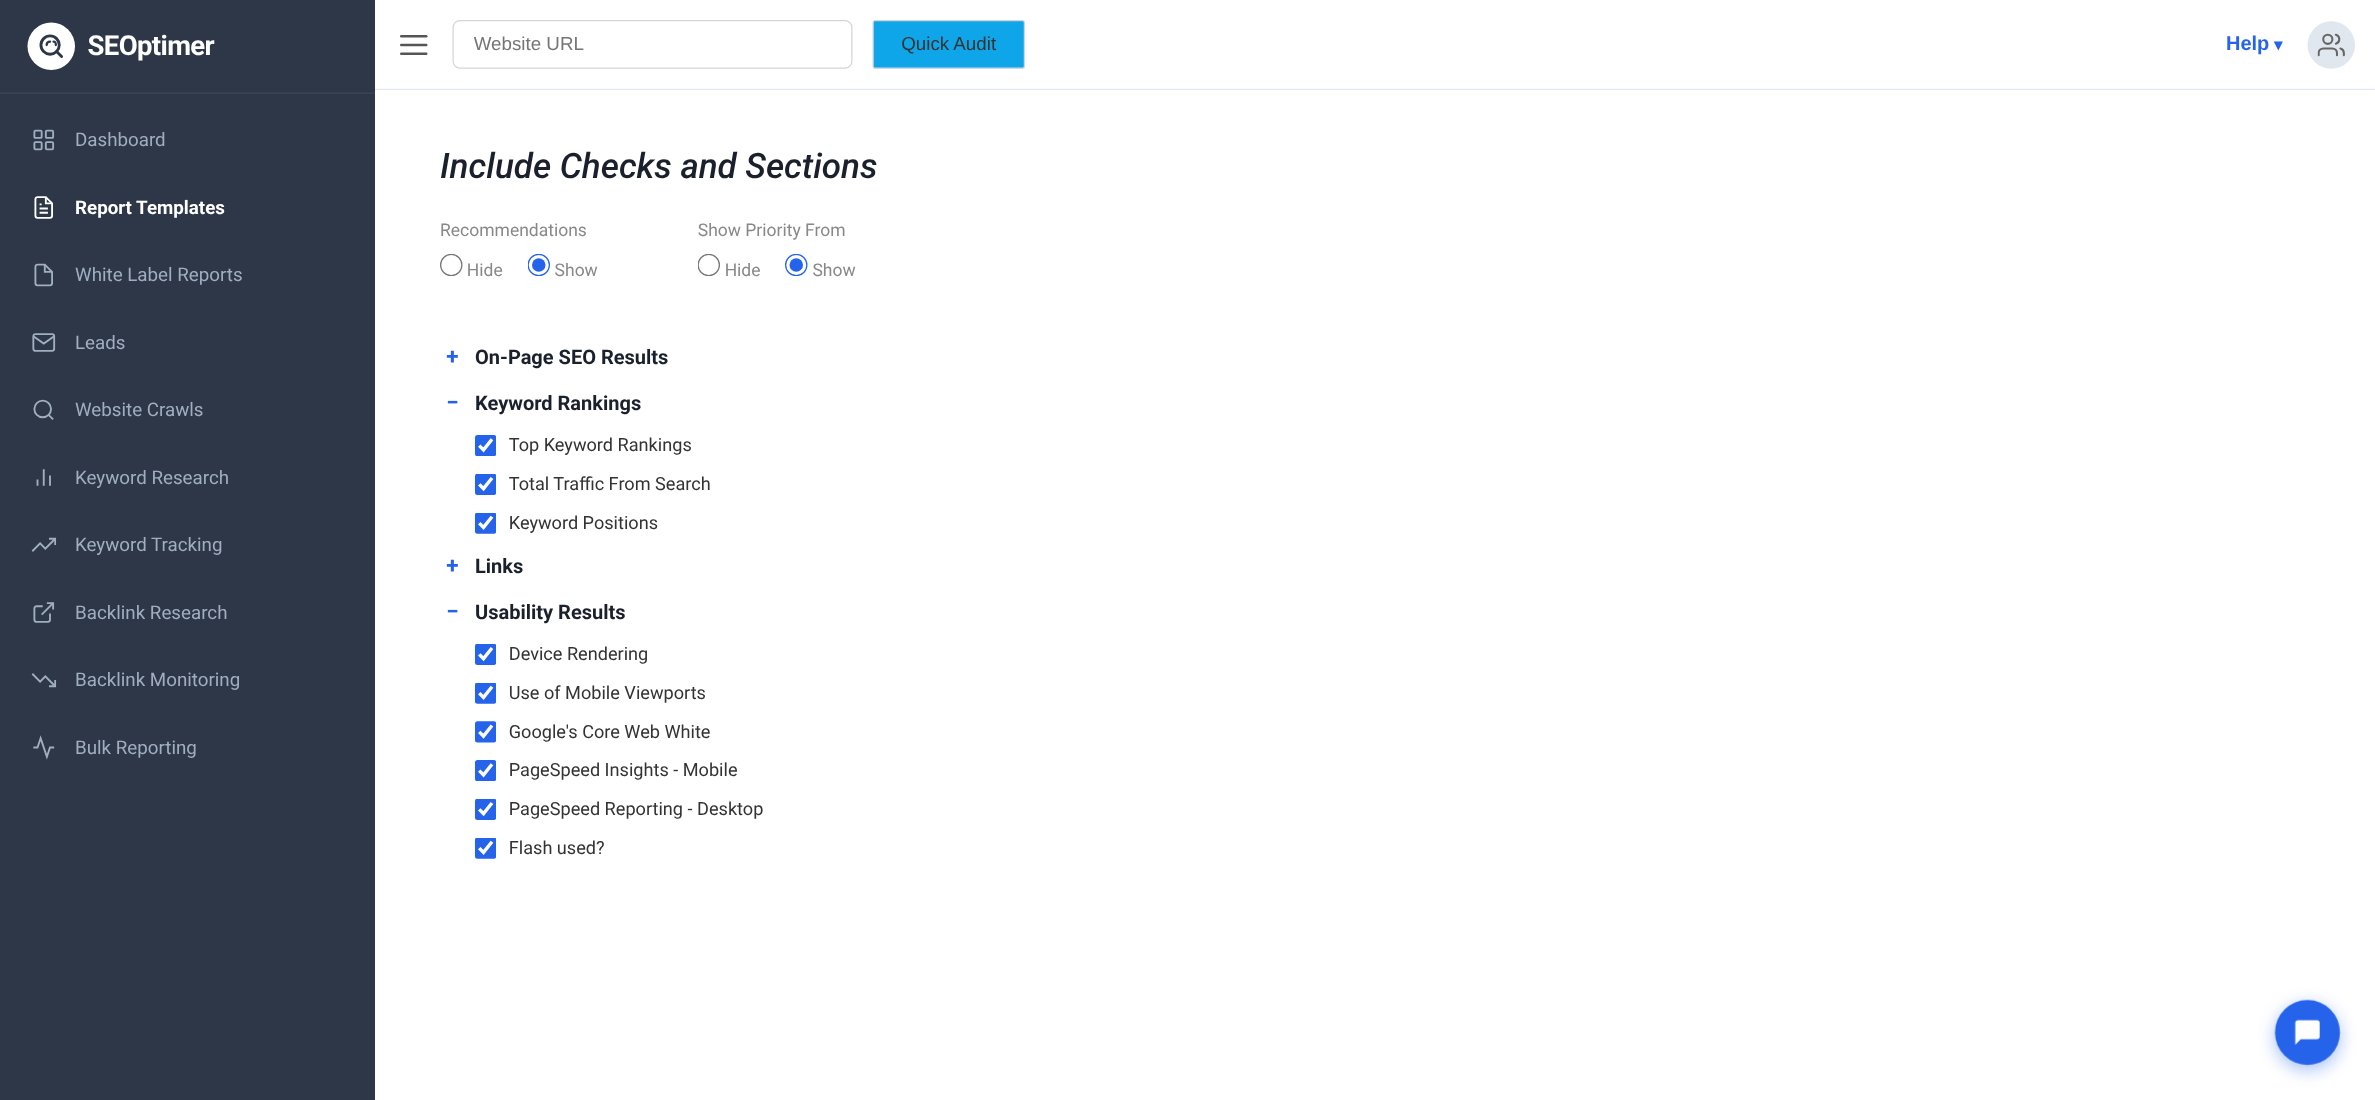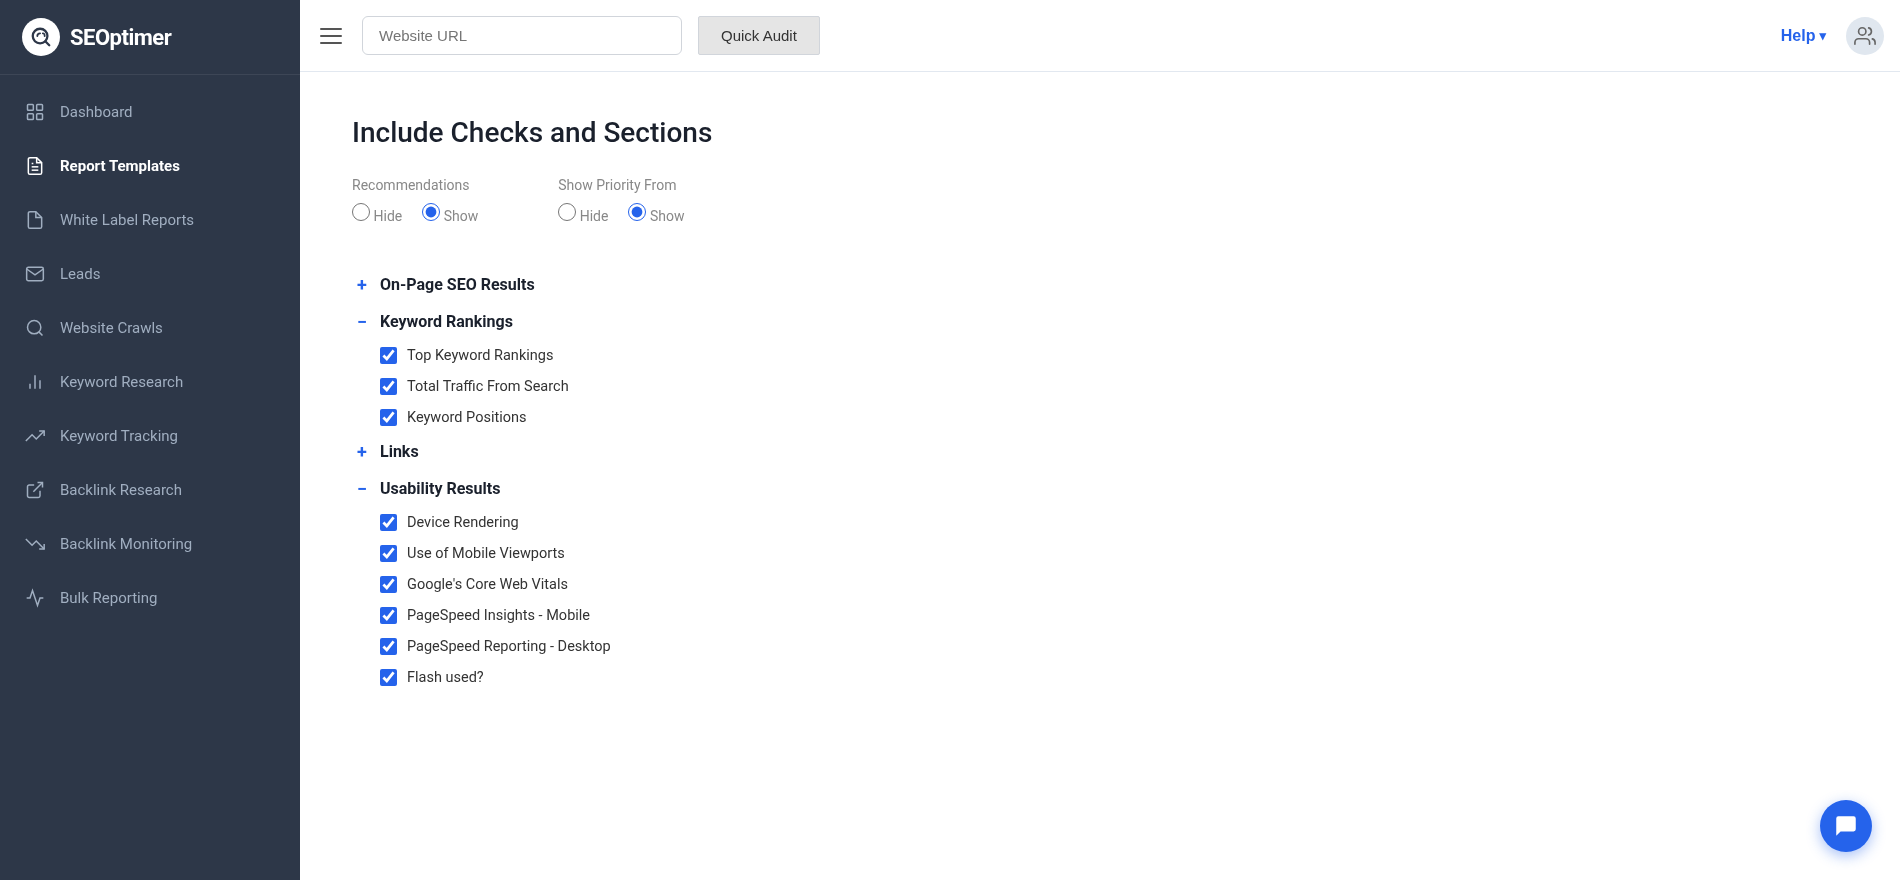--- a/index.html
+++ b/index.html
@@ -119,21 +119,21 @@
       color: #888;
       width: 320px;
       outline: none;
       background: #fff;
     }
     .quick-audit-btn {
       border: 1px solid #d1d5db;
       border-radius: 2px;
       padding: 10px 22px;
       font-size: 15px;
-      background: #e5e5e5;
+      background: #0ea5e9;
       cursor: pointer;
       color: #333;
       font-weight: 500;
     }
     .top-bar-right {
       margin-left: auto;
       display: flex;
       align-items: center;
       gap: 20px;
     }
@@ -164,20 +164,21 @@
       flex: 1;
       background: #fff;
       padding: 44px 52px;
       overflow-y: auto;
     }
     .page-title {
       font-size: 28px;
       font-weight: 500;
       color: #1a202c;
       margin-bottom: 28px;
+      font-style: italic;
     }
     .options-row {
       display: flex;
       gap: 80px;
       margin-bottom: 32px;
     }
     .option-group label {
       display: block;
       font-size: 14px;
       color: #888;
@@ -486,21 +487,21 @@
       <div class="check-item">
         <input type="checkbox" checked="" style="">
         <span>Device Rendering</span>
       </div>
       <div class="check-item">
         <input type="checkbox" checked="" style="">
         <span>Use of Mobile Viewports</span>
       </div>
       <div class="check-item">
         <input type="checkbox" checked="" style="">
-        <span>Google's Core Web Vitals</span>
+        <span>Google's Core Web White</span>
       </div>
       <div class="check-item">
         <input type="checkbox" checked="" style="">
         <span>PageSpeed Insights - Mobile</span>
       </div>
       <div class="check-item">
         <input type="checkbox" checked="" style="">
         <span>PageSpeed Reporting - Desktop</span>
       </div>
       <div class="check-item">

